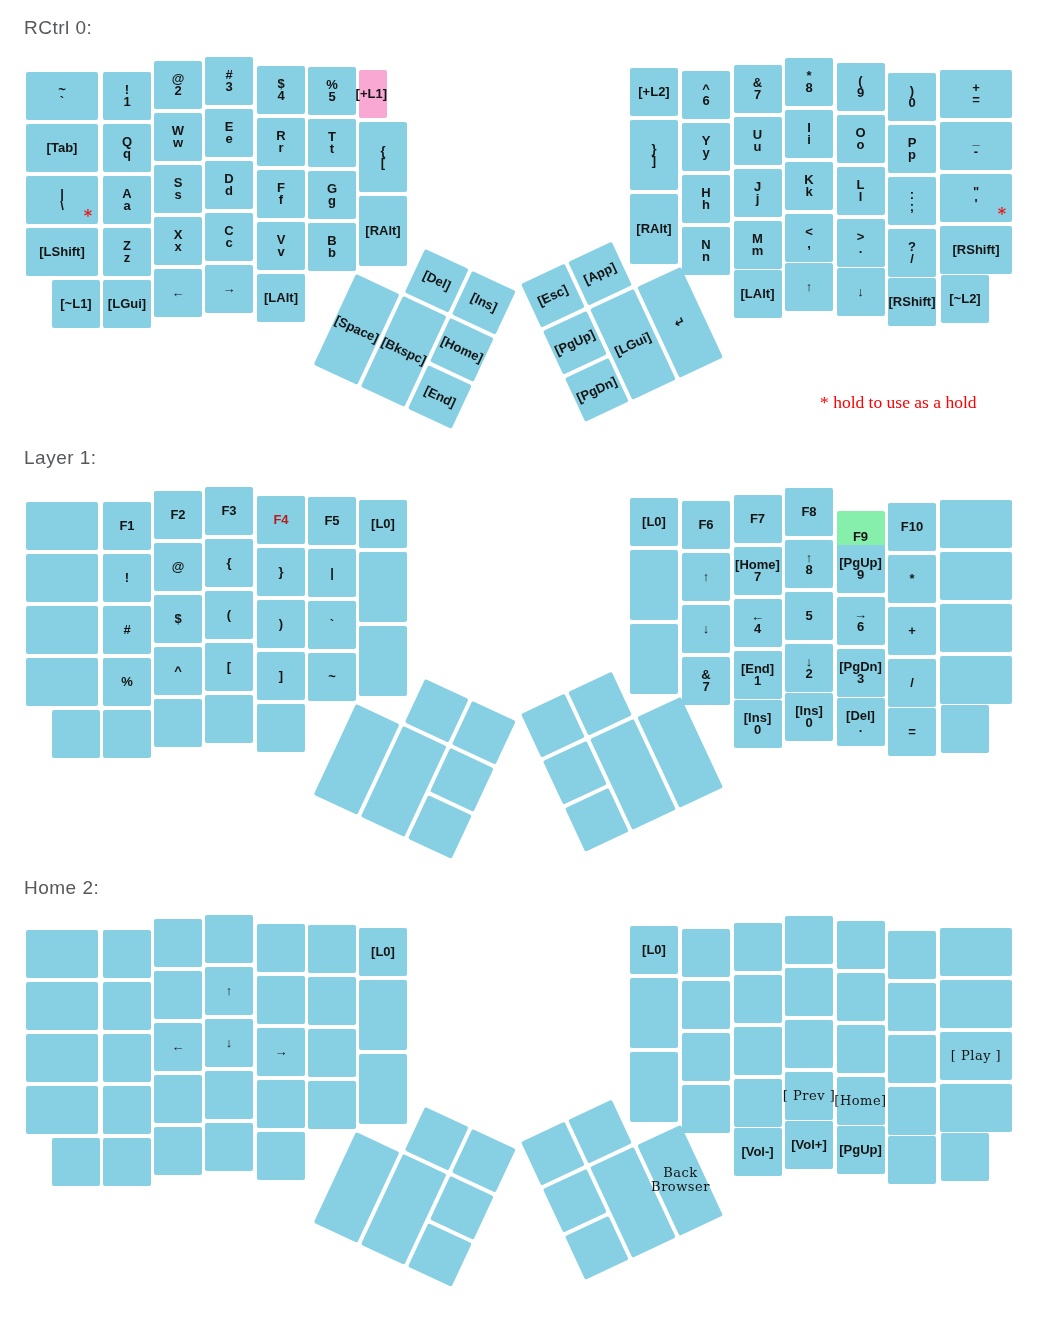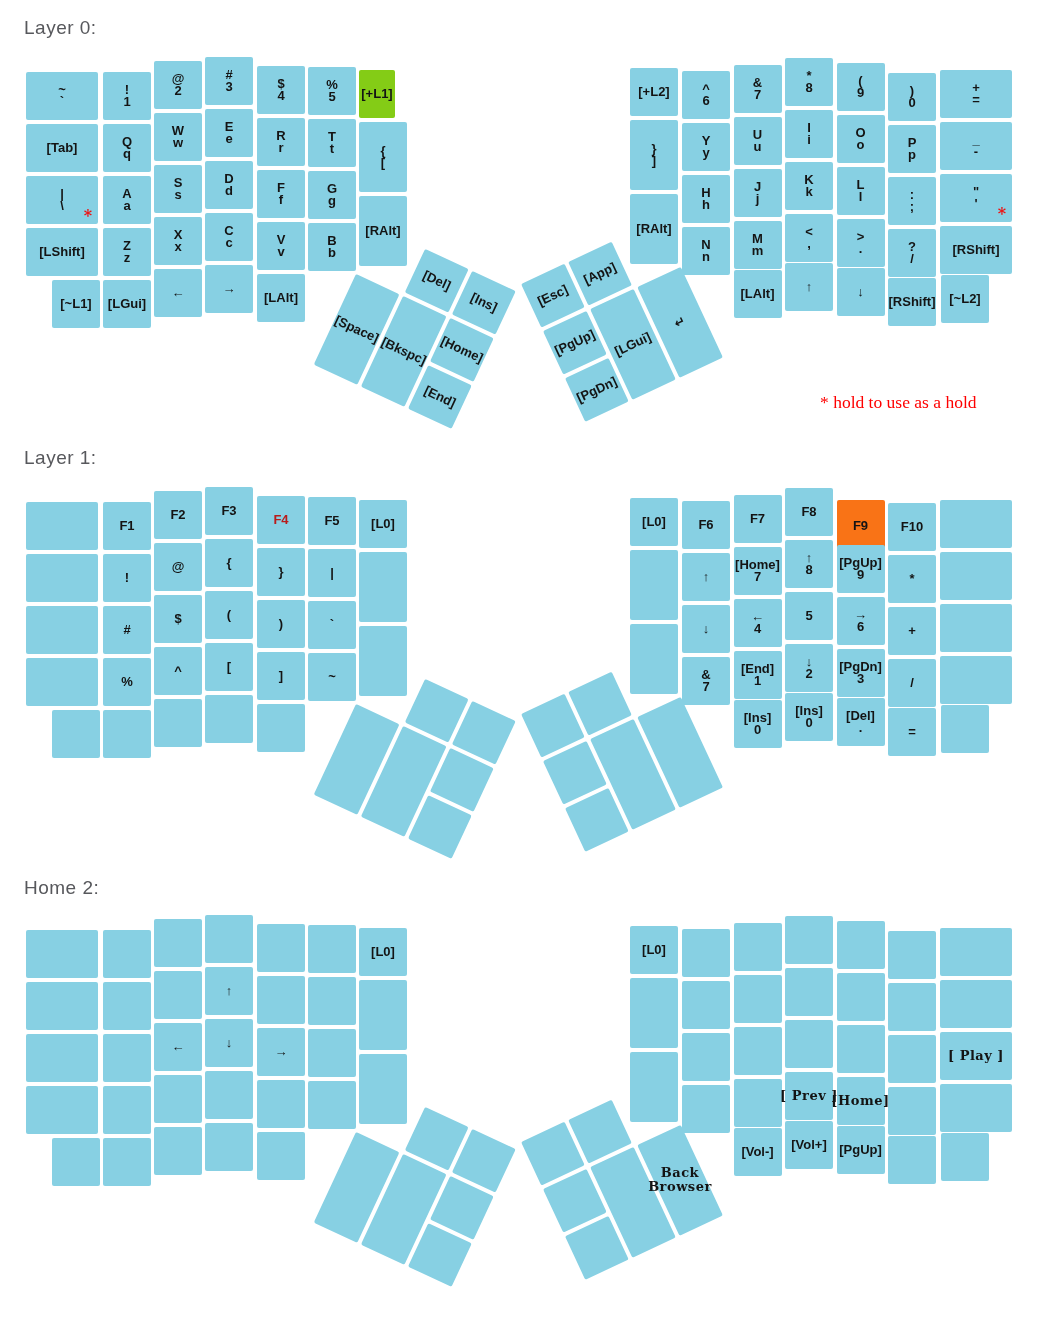--- a/index.html
+++ b/index.html
@@ -5,31 +5,31 @@
   html,body{margin:0;padding:0;background:#ffffff;}
   #canvas{position:relative;width:1038px;height:1318px;background:#fff;overflow:hidden;
           font-family:"Liberation Sans","DejaVu Sans",sans-serif;}
   .heading{position:absolute;left:24px;font-size:19px;letter-spacing:.5px;font-weight:400;}
   .note{position:absolute;left:820px;top:392px;font-family:"Liberation Serif","DejaVu Serif",serif;
         font-size:17.5px;font-weight:500;}
   .block,.thumb{position:absolute;width:0;height:0;}
   .thumb{transform-origin:0 0;}
   .key{position:absolute;border-radius:2px;display:flex;align-items:center;justify-content:center;}
   .lab{text-align:center;font-weight:700;font-size:13px;line-height:12.5px;color:#141414;white-space:pre;}
-  .lab.serif{font-family:"DejaVu Serif","Liberation Serif",serif;font-weight:700;font-size:13px;
+  .lab.serif{font-family:"DejaVu Serif","Liberation Serif",serif;font-weight:400;font-size:13px;
              letter-spacing:.5px;line-height:14px;}
   .lab.upright{transform:rotate(25deg);}
   .star{position:absolute;right:6px;bottom:1px;font-family:"DejaVu Serif",serif;font-weight:700;
         font-size:16px;line-height:14px;}
 </style>
 </head>
 <body>
 
 <div id="canvas">
-  <div class="heading" style="top: 17px; color: rgb(87, 88, 92);">Layer 0:</div>
+  <div class="heading" style="top: 17px; color: rgb(87, 88, 92);">RCtrl 0:</div>
   <div class="heading" style="top: 447px; color: rgb(87, 88, 92);">Layer 1:</div>
   <div class="heading" style="top: 877px; color: rgb(87, 88, 92);">Home 2:</div>
   <div class="note" style="color: rgb(254, 0, 0);">* hold to use as a hold</div>
 <div class="block" style="left: 26px; top: 57px;">
       <div class="key" style="left: 0px; top: 15px; width: 72px; height: 48px; background: rgb(135, 208, 227);">
         <div class="lab" style="color: rgb(20, 20, 20);"><div>~</div><div>`</div></div>
       </div>
       <div class="key" style="left: 0px; top: 67px; width: 72px; height: 48px; background: rgb(135, 208, 227);">
         <div class="lab" style="color: rgb(20, 20, 20);"><div>[Tab]</div></div>
       </div>
@@ -93,21 +93,21 @@
       </div>
       <div class="key" style="left: 282px; top: 62px; width: 48px; height: 48px; background: rgb(135, 208, 227);">
         <div class="lab" style="color: rgb(20, 20, 20);"><div>T</div><div>t</div></div>
       </div>
       <div class="key" style="left: 282px; top: 114px; width: 48px; height: 48px; background: rgb(135, 208, 227);">
         <div class="lab" style="color: rgb(20, 20, 20);"><div>G</div><div>g</div></div>
       </div>
       <div class="key" style="left: 282px; top: 166px; width: 48px; height: 48px; background: rgb(135, 208, 227);">
         <div class="lab" style="color: rgb(20, 20, 20);"><div>B</div><div>b</div></div>
       </div>
-      <div class="key" style="left: 333px; top: 13px; width: 36px; height: 48px; background: #84cc16;">
+      <div class="key" style="left: 333px; top: 13px; width: 28px; height: 48px; background: #f9a8d4; justify-content: flex-end;">
         <div class="lab" style="color: rgb(20, 20, 20);"><div>[+L1]</div></div>
       </div>
       <div class="key" style="left: 333px; top: 65px; width: 48px; height: 70px; background: rgb(135, 208, 227);">
         <div class="lab" style="color: rgb(20, 20, 20);"><div>{</div><div>[</div></div>
       </div>
       <div class="key" style="left: 333px; top: 139px; width: 48px; height: 70px; background: rgb(135, 208, 227);">
         <div class="lab" style="color: rgb(20, 20, 20);"><div>[RAlt]</div></div>
       </div>
       <div class="key" style="left: 26px; top: 223px; width: 48px; height: 48px; background: rgb(135, 208, 227);">
         <div class="lab" style="color: rgb(20, 20, 20);"><div>[~L1]</div></div>
@@ -378,21 +378,21 @@
       </div>
       <div class="key" style="left: 155px; top: 53px; width: 48px; height: 48px; background: rgb(135, 208, 227);">
         <div class="lab" style="color: rgb(20, 20, 20);"><div>↑</div><div>8</div></div>
       </div>
       <div class="key" style="left: 155px; top: 105px; width: 48px; height: 48px; background: rgb(135, 208, 227);">
         <div class="lab" style="color: rgb(20, 20, 20);"><div>5</div></div>
       </div>
       <div class="key" style="left: 155px; top: 157px; width: 48px; height: 48px; background: rgb(135, 208, 227);">
         <div class="lab" style="color: rgb(20, 20, 20);"><div>↓</div><div>2</div></div>
       </div>
-      <div class="key" style="left: 206.5px; top: 13px; width: 48px; height: 52px; background: #f97316;">
+      <div class="key" style="left: 206.5px; top: 24px; width: 48px; height: 52px; background: #86efac;">
         <div class="lab" style="color: rgb(20, 20, 20);"><div>F9</div></div>
       </div>
       <div class="key" style="left: 206.5px; top: 58px; width: 48px; height: 48px; background: rgb(135, 208, 227);">
         <div class="lab" style="color: rgb(20, 20, 20);"><div>[PgUp]</div><div>9</div></div>
       </div>
       <div class="key" style="left: 206.5px; top: 110px; width: 48px; height: 48px; background: rgb(135, 208, 227);">
         <div class="lab" style="color: rgb(20, 20, 20);"><div>→</div><div>6</div></div>
       </div>
       <div class="key" style="left: 206.5px; top: 162px; width: 48px; height: 48px; background: rgb(135, 208, 227);">
         <div class="lab" style="color: rgb(20, 20, 20);"><div>[PgDn]</div><div>3</div></div>

